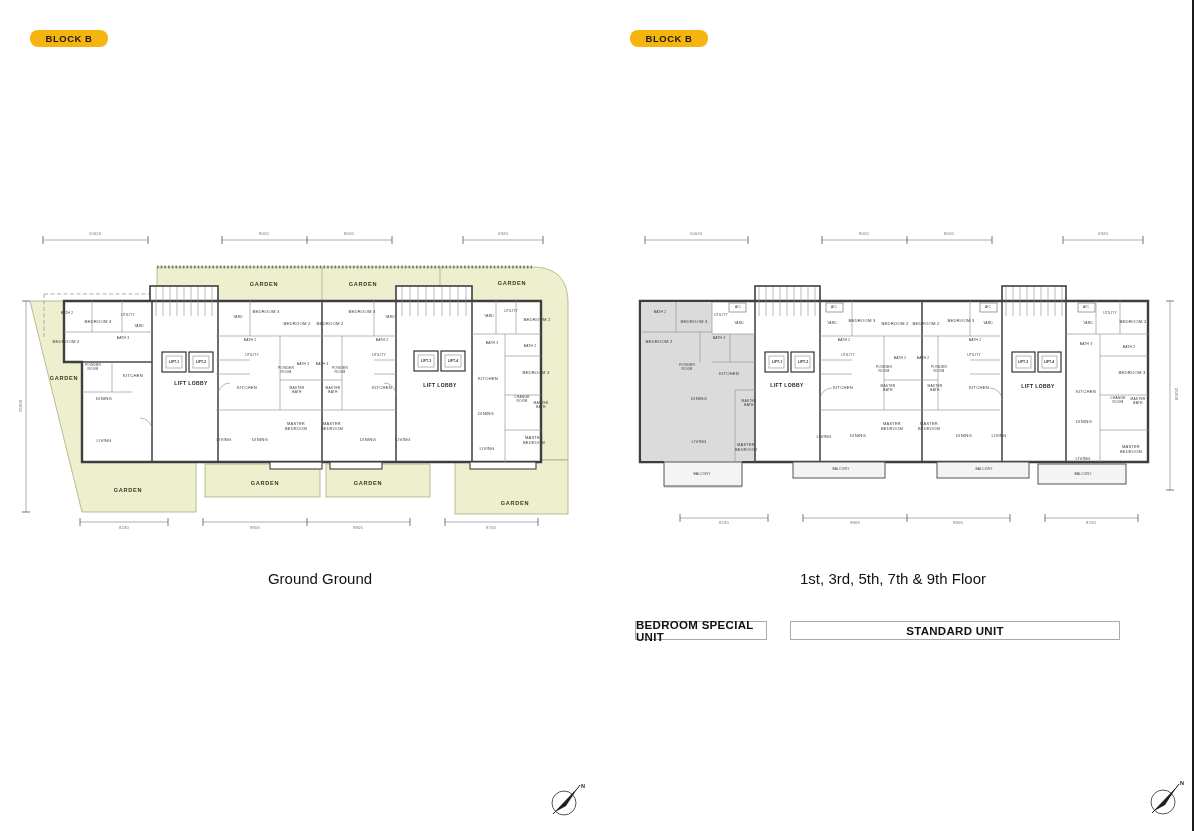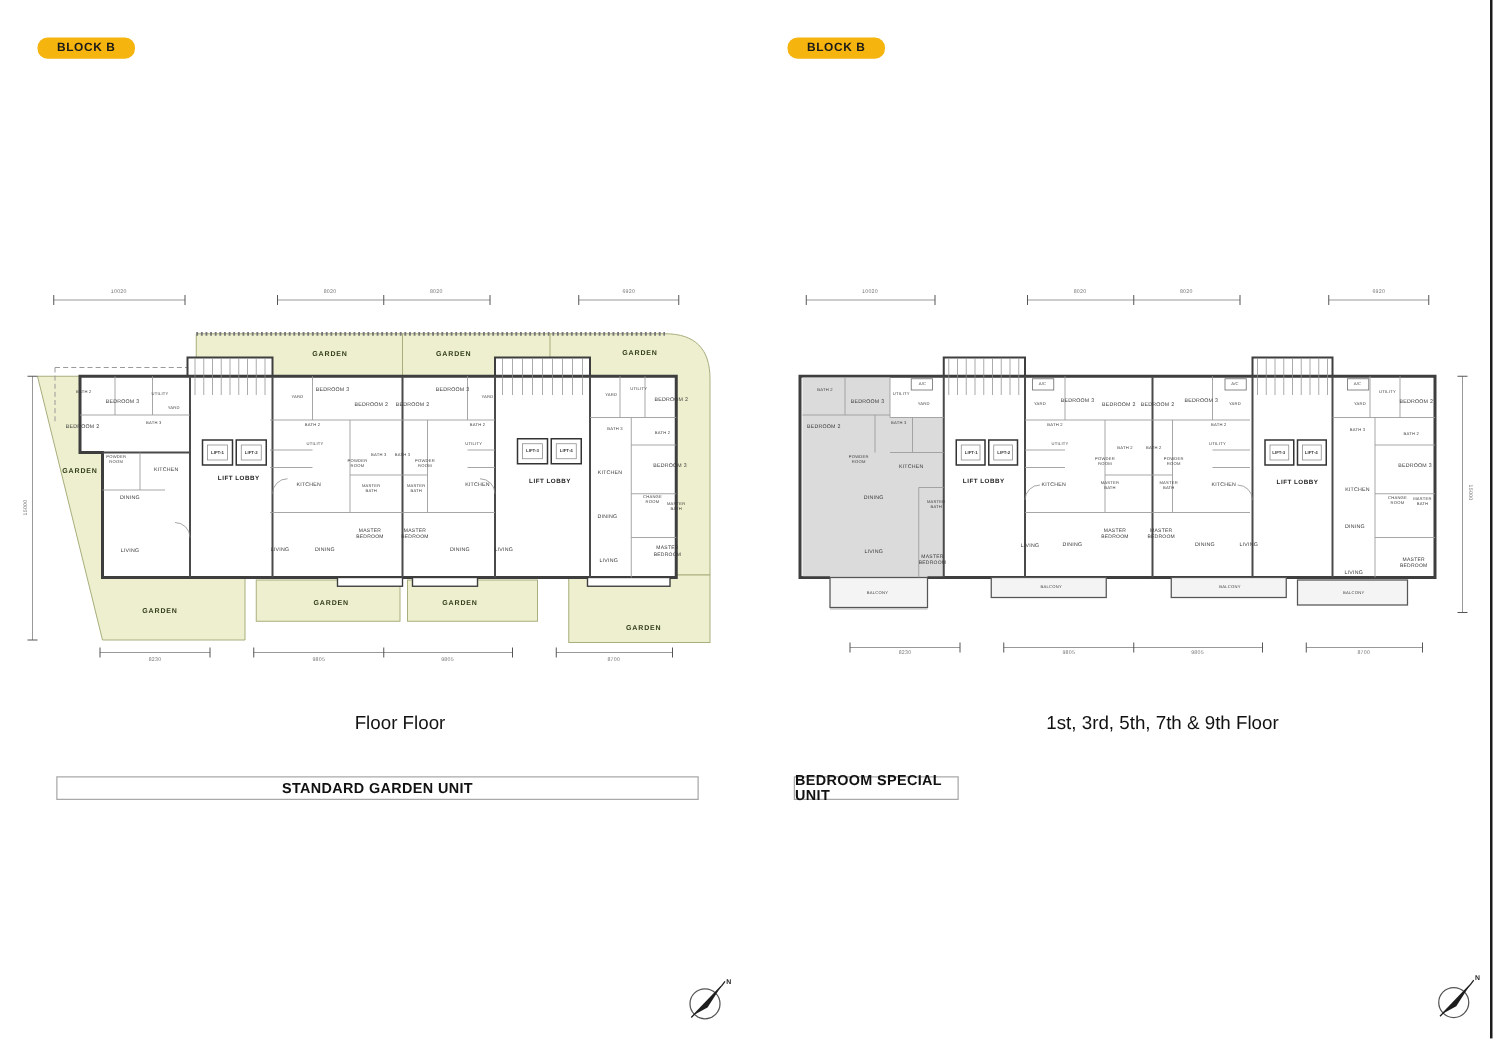--- a/index.html
+++ b/index.html
@@ -326,23 +326,23 @@
       <span class="lbl" style="left: 1132px; top: 373px;">BEDROOM 3</span>
       <span class="lbl" style="left: 1086px; top: 392px;">KITCHEN</span>
       <span class="lbl sm w20" style="left: 1118px; top: 401px;">CHANGE ROOM</span>
       <span class="lbl sm w20" style="left: 1138px; top: 402px;">MASTER BATH</span>
       <span class="lbl" style="left: 1084px; top: 422px;">DINING</span>
       <span class="lbl w24" style="left: 1131px; top: 450px;">MASTER BEDROOM</span>
       <span class="lbl" style="left: 1083px; top: 459px;">LIVING</span>
       <span class="lbl sm" style="left: 1083px; top: 475px;">BALCONY</span>
     </div>
 
-  <div class="caption" style="left:320px;top:570px">Floor Floor</div>
-  <div class="caption" style="left:930px;top:570px">1st, 3rd, 5th, 7th &amp; 9th Floor</div>
-
-  <div class="legendbox" style="left:45px;top:621px;width:512px">STANDARD GARDEN UNIT</div>
+  <div class="caption" style="left:320px;top:570px">Ground Ground</div>
+  <div class="caption" style="left:893px;top:570px">1st, 3rd, 5th, 7th &amp; 9th Floor</div>
+
   <div class="legendbox" style="left:635px;top:621px;width:130px">BEDROOM SPECIAL UNIT</div>
+  <div class="legendbox" style="left:790px;top:621px;width:328px">STANDARD UNIT</div>
 
   <span class="north" style="left:581px;top:783px">N</span>
   <span class="north" style="left:1180px;top:780px">N</span>
 
   <div class="edge-line"></div>
 </div>
 
 </body></html>

